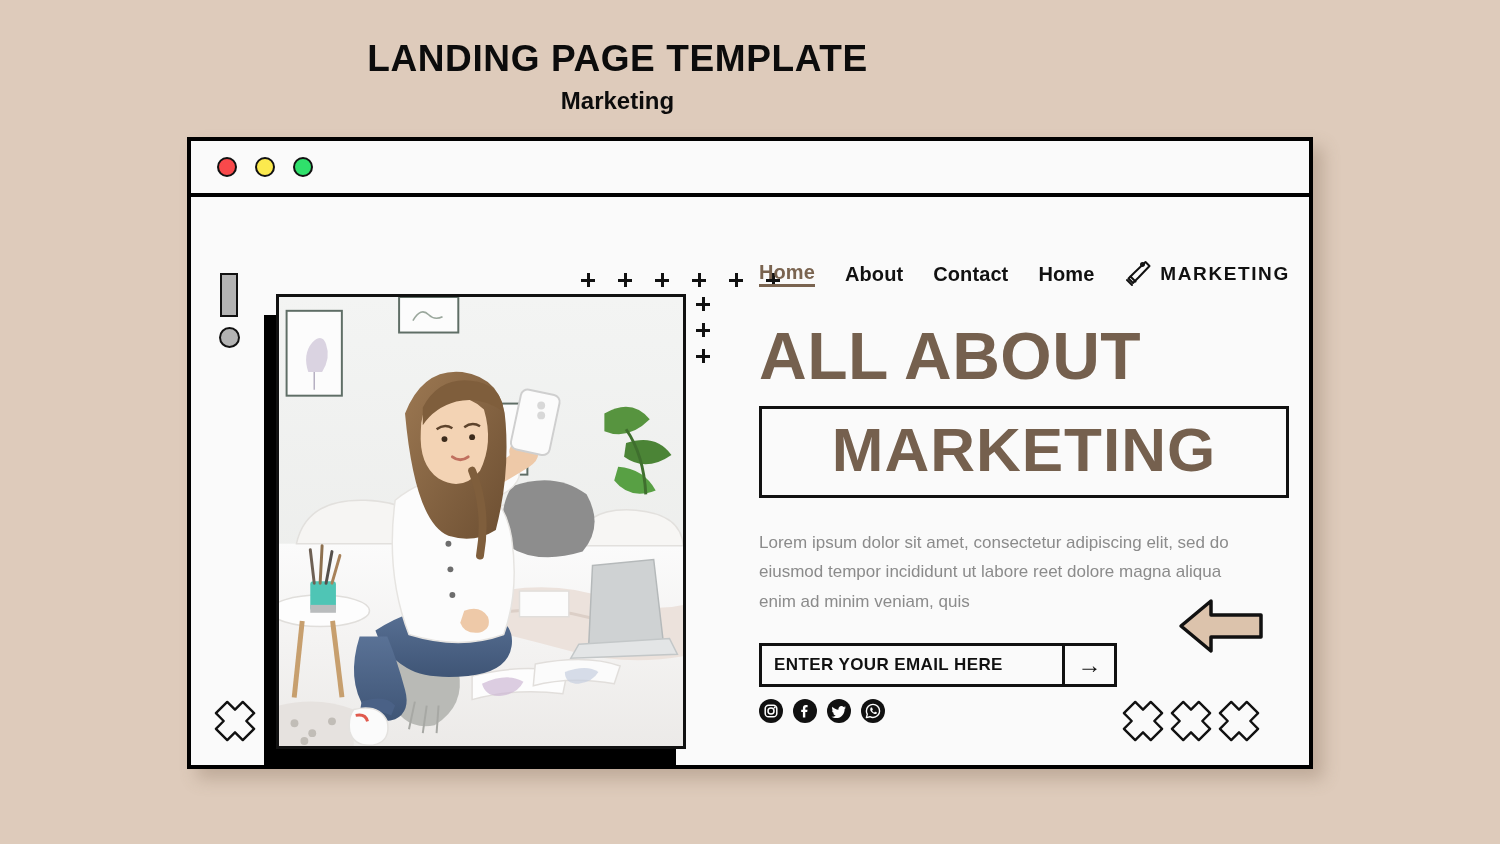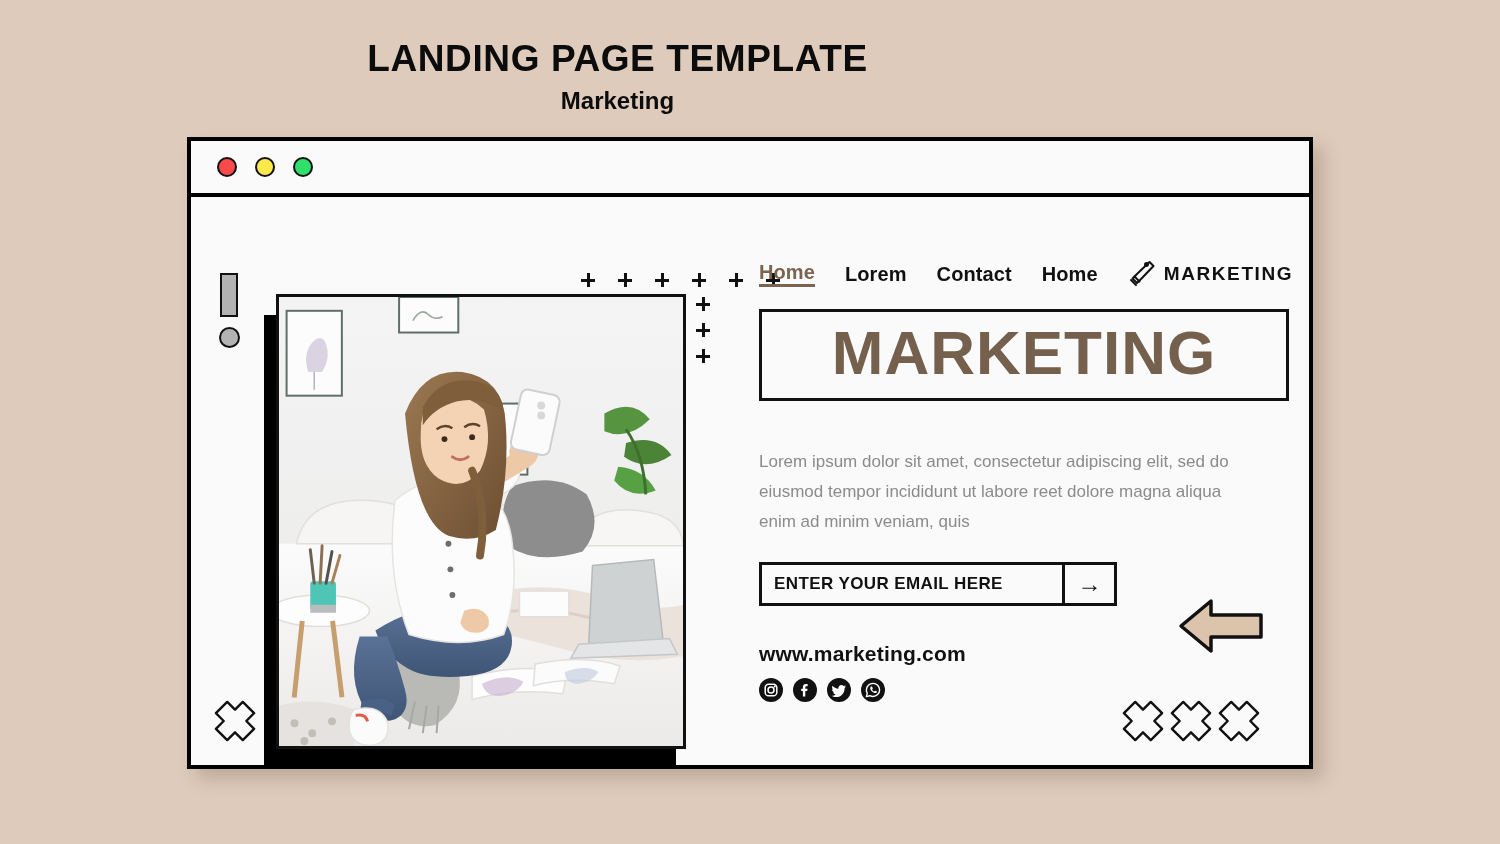--- a/index.html
+++ b/index.html
@@ -236,21 +236,21 @@
   .headline-box-text {
     font-size: 62px;
     font-weight: bold;
     color: #75604e;
     letter-spacing: 1px;
     line-height: 1;
   }
 
   
   .para {
-    margin-top: 46px;
+    margin-top: 30px;
     font-size: 17px;
     line-height: 1.75;
     color: #8b8b8b;
     max-width: 490px;
   }
 
   
   .email-form {
     margin-top: 26px;
     display: flex;
@@ -513,49 +513,49 @@
     <div class="back-arrow">
       <svg viewBox="0 0 92 62" aria-hidden="true">
         <path d="M36 6 L6 31 L36 56 L36 42 L86 42 L86 20 L36 20 Z" fill="#dcc3ac" stroke="#111" stroke-width="3.5" stroke-linejoin="round"></path>
       </svg>
     </div>
 
     <div class="content">
 
       <nav class="nav">
         <a class="nav-link active" href="#">Home</a>
-        <a class="nav-link" href="#">Lorem</a>
+        <a class="nav-link" href="#">About</a>
         <a class="nav-link" href="#">Contact</a>
         <a class="nav-link" href="#">Home</a>
         <div class="brand">
           <span class="megaphone">
             <svg viewBox="0 0 28 28" aria-hidden="true">
               <path d="M4.5 18.5 L10 13 L21.5 2 L25.5 6 L14.5 17.5 L9 23 Z" fill="none" stroke="#111" stroke-width="2" stroke-linejoin="round"></path>
               <path d="M6.5 16.5 L11.5 21.5" stroke="#111" stroke-width="2" stroke-linecap="round"></path>
               <path d="M3 20 L8 25" stroke="#111" stroke-width="2" stroke-linecap="round"></path>
               <circle cx="18.5" cy="4.5" r="1.6" fill="none" stroke="#111" stroke-width="1.8"></circle>
             </svg>
           </span>
           <span class="brand-name">MARKETING</span>
         </div>
       </nav>
 
+      <h1 class="headline">ALL ABOUT</h1>
 
       <div class="headline-box">
         <span class="headline-box-text">MARKETING</span>
       </div>
 
       <p class="para">Lorem ipsum dolor sit amet, consectetur adipiscing elit, sed do eiusmod tempor incididunt ut labore reet dolore magna aliqua enim ad minim veniam, quis</p>
 
       <form class="email-form">
         <input class="email-input" type="text" placeholder="ENTER YOUR EMAIL HERE" style="">
         <button class="email-submit" type="submit">→</button>
       </form>
 
-      <div class="website">www.marketing.com</div>
 
       <div class="socials">
         <span class="social">
           <svg viewBox="0 0 24 24" aria-hidden="true">
             <circle cx="12" cy="12" r="12" fill="#111"></circle>
             <rect x="6.2" y="6.2" width="11.6" height="11.6" rx="3.4" fill="none" stroke="#fff" stroke-width="1.5"></rect>
             <circle cx="12" cy="12" r="3" fill="none" stroke="#fff" stroke-width="1.5"></circle>
             <circle cx="15.7" cy="8.4" r="1" fill="#fff"></circle>
           </svg>
         </span>

